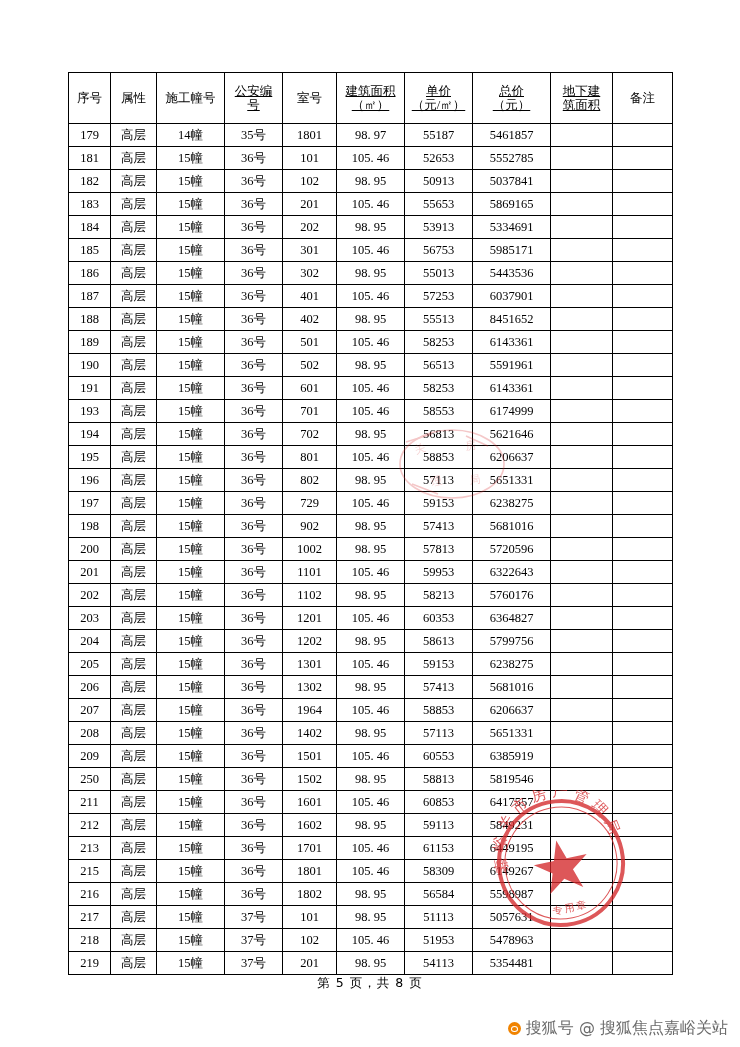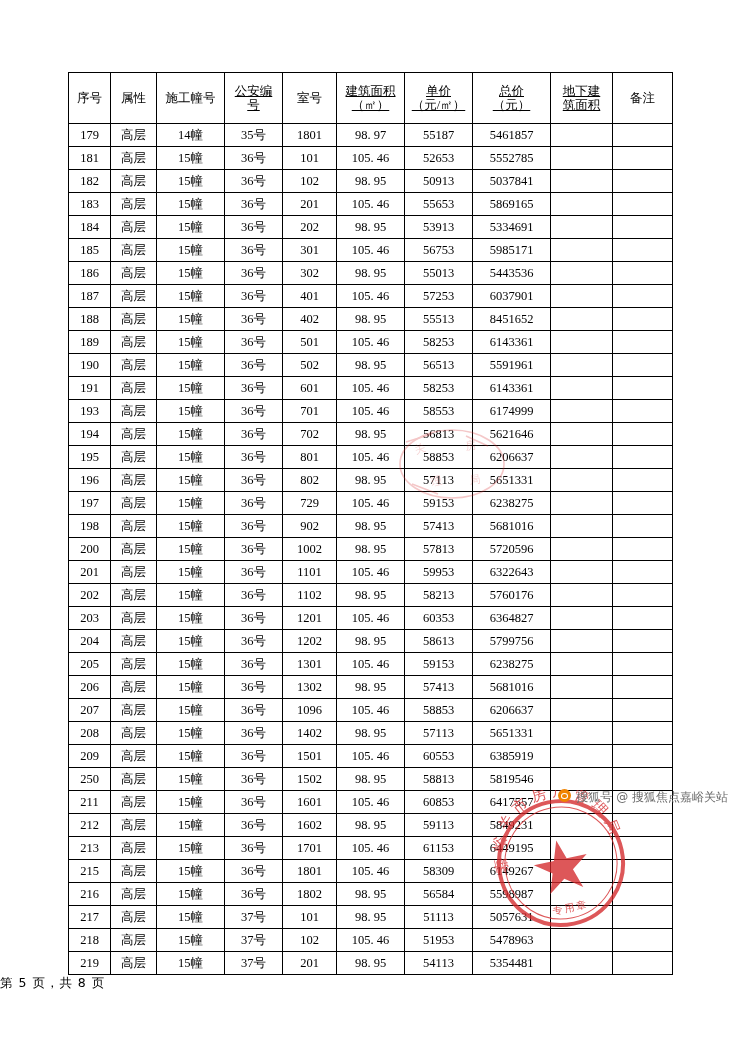--- a/index.html
+++ b/index.html
@@ -11,21 +11,21 @@
     width: 740px;
     height: 1047px;
     position: relative;
     font-family: "Liberation Serif", "DejaVu Serif", serif;
     color: #000;
     overflow: hidden;
   }
   .page {
     position: relative;
     width: 740px;
-    height: 814px;
+    height: 1047px;
     box-sizing: border-box;
   }
   .table-wrap {
     position: absolute;
     left: 68px;
     top: 72px;
     width: 604px;
   }
   table.price-table {
     border-collapse: collapse;
@@ -73,21 +73,21 @@
   .num {
     font-family: "Liberation Serif", "DejaVu Serif", serif;
     font-size: 12.5px;
   }
 
   .footer {
     position: absolute;
     left: 0;
     top: 975px;
     width: 740px;
-    text-align: left;
+    text-align: center;
     font-size: 12.5px;
     font-family: "DejaVu Sans", "Liberation Sans", sans-serif;
     letter-spacing: 1px;
   }
 
   
   .stamp {
     position: absolute;
     left: 488px;
     top: 790px;
@@ -106,23 +106,24 @@
     height: 80px;
     pointer-events: none;
     opacity: 0.30;
   }
 
   .watermark {
     position: absolute;
     right: 12px;
     bottom: 8px;
     display: flex;
+    align-items: center;
     gap: 5px;
     font-family: "DejaVu Sans", "Liberation Sans", sans-serif;
-    font-size: 12px;
+    font-size: 16px;
     color: #6b6b6b;
   }
   .watermark .wm-dot {
     width: 13px;
     height: 13px;
     border-radius: 50%;
     background: #f08300;
     display: inline-block;
     position: relative;
   }
@@ -495,21 +496,21 @@
             <td class="num">57413</td>
             <td class="num">5681016</td>
             <td class="num"></td>
             <td class="num"></td>
           </tr>
           <tr>
             <td class="num">207</td>
             <td class="cjk-cell">高层</td>
             <td class="cjk-cell">15幢</td>
             <td class="cjk-cell">36号</td>
-            <td class="num">1096</td>
+            <td class="num">1964</td>
             <td class="num">105. 46</td>
             <td class="num">58853</td>
             <td class="num">6206637</td>
             <td class="num"></td>
             <td class="num"></td>
           </tr>
           <tr>
             <td class="num">208</td>
             <td class="cjk-cell">高层</td>
             <td class="cjk-cell">15幢</td>

